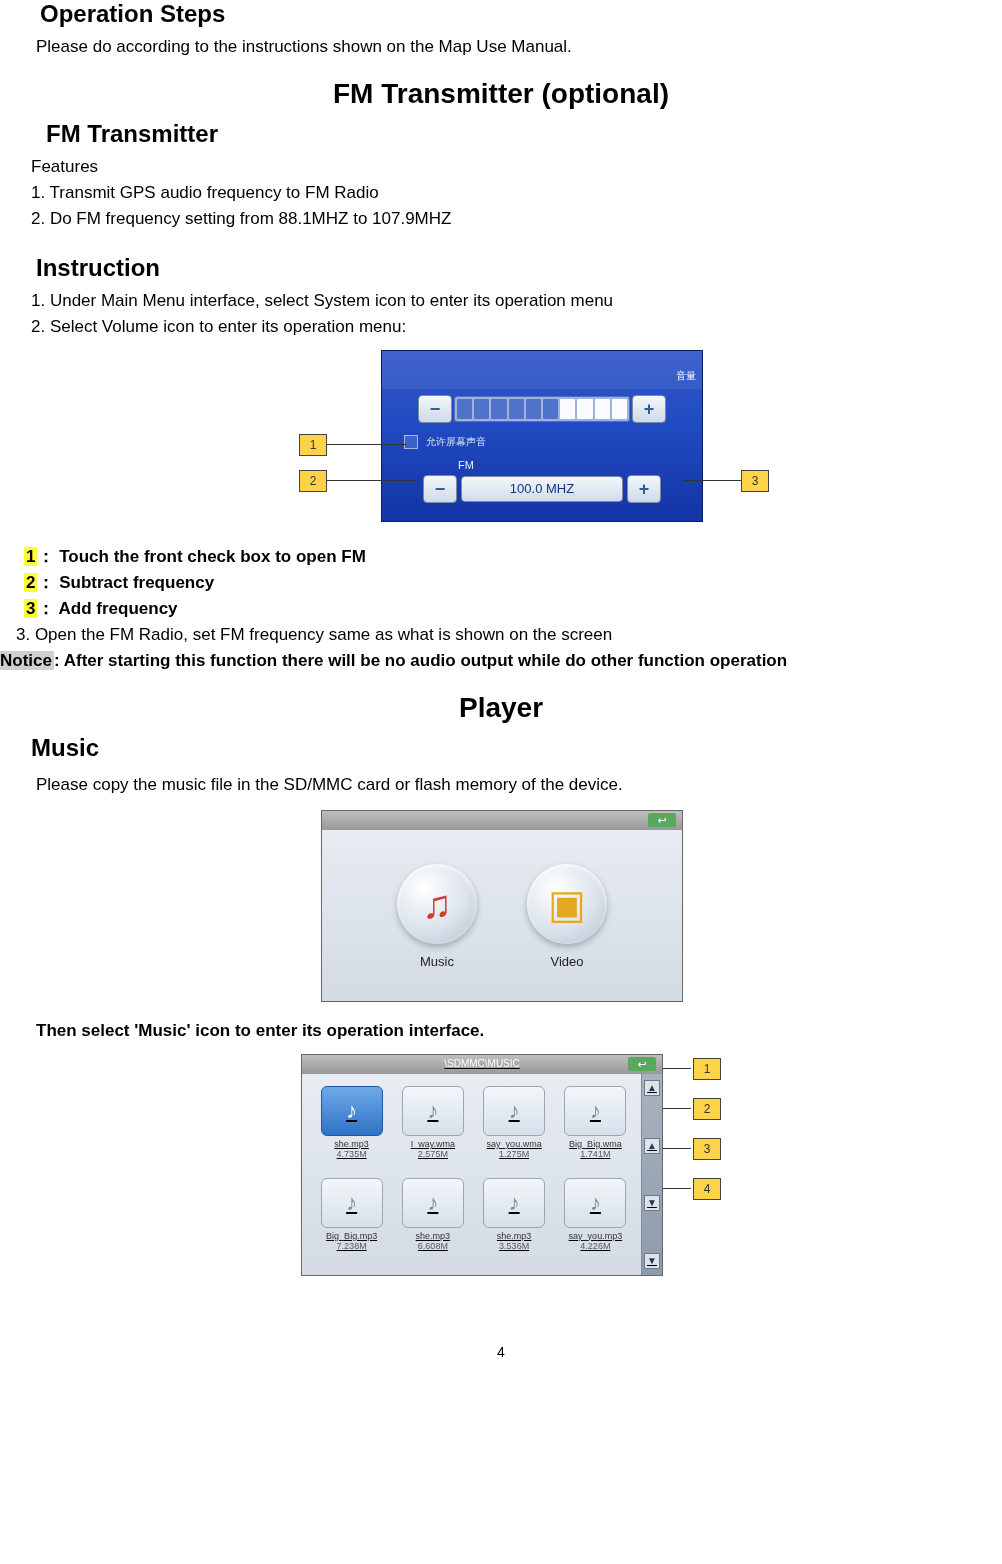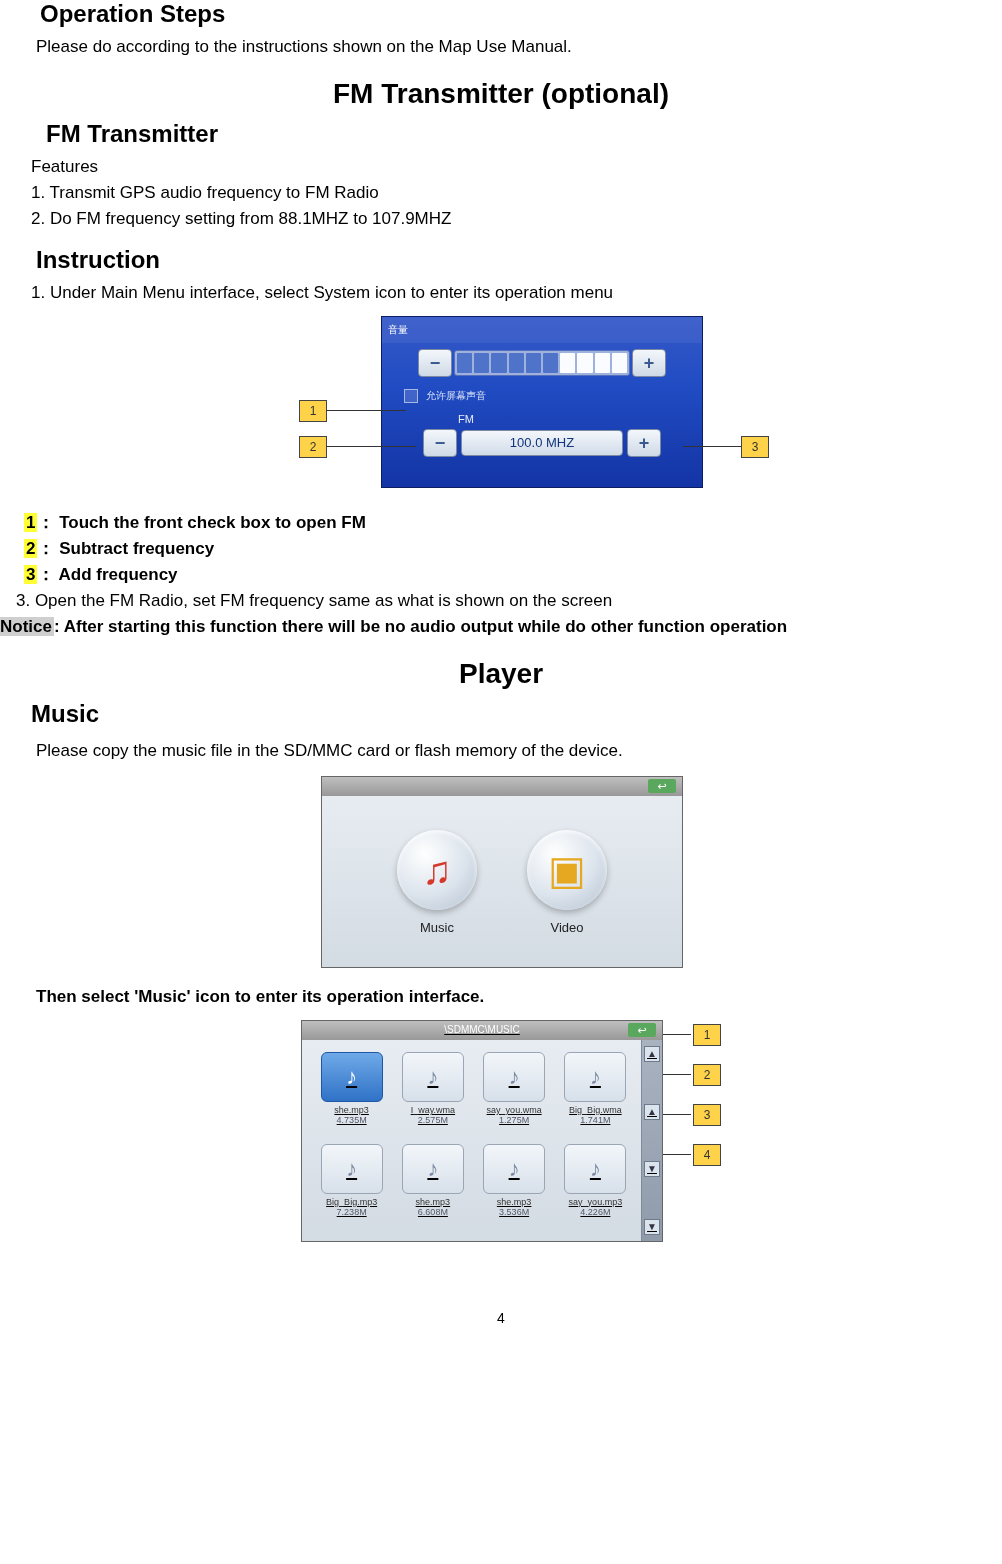--- a/index.html
+++ b/index.html
@@ -62,22 +62,22 @@
     height: 170px;
     background: linear-gradient(#3659c8, #214cc3 40%, #1334a5);
     border: 1px solid #0b1e63;
     overflow: hidden;
   }
   .fm-titlebar {
     height: 20px;
     background: rgba(255,255,255,0.06);
     color: #fff;
     font-size: 10px;
-    padding: 6px 6px 0 6px;
-    text-align: left;
+    padding: 18px 6px 0 6px;
+    text-align: right;
   }
   .fm-vol-row {
     display: flex;
     align-items: center;
     justify-content: center;
     margin-top: 6px;
     gap: 2px;
   }
   .sqbtn {
     width: 32px;
@@ -270,22 +270,23 @@
 
 <h2 class="indent-40">Operation Steps</h2>
 <div class="p indent-36">Please do according to the instructions shown on the Map Use Manual.</div>
 
 <h1 style="margin-top:18px;">FM Transmitter (optional)</h1>
 <h2 class="indent-46">FM Transmitter</h2>
 <div class="p indent-30">Features</div>
 <div class="p indent-30">1. Transmit GPS audio frequency to FM Radio</div>
 <div class="p indent-30">2. Do FM frequency setting from 88.1MHZ to 107.9MHZ</div>
 
-<h2 class="indent-36" style="margin-top:14px;">Instruction</h2>
+<h2 class="indent-36" style="margin-top:22px;">Instruction</h2>
 <div class="p indent-30">1. Under Main Menu interface, select System icon to enter its operation menu</div>
+<div class="p indent-30">2. Select Volume icon to enter its operation menu:</div>
 
 <div class="fm-wrap">
   <div class="fm-screen">
     <div class="fm-titlebar">音量</div>
     <div class="fm-vol-row">
       <div class="sqbtn">−</div>
       <div class="vol-track">
         <div class="vol-seg active"></div>
             <div class="vol-seg active"></div>
             <div class="vol-seg active"></div>

